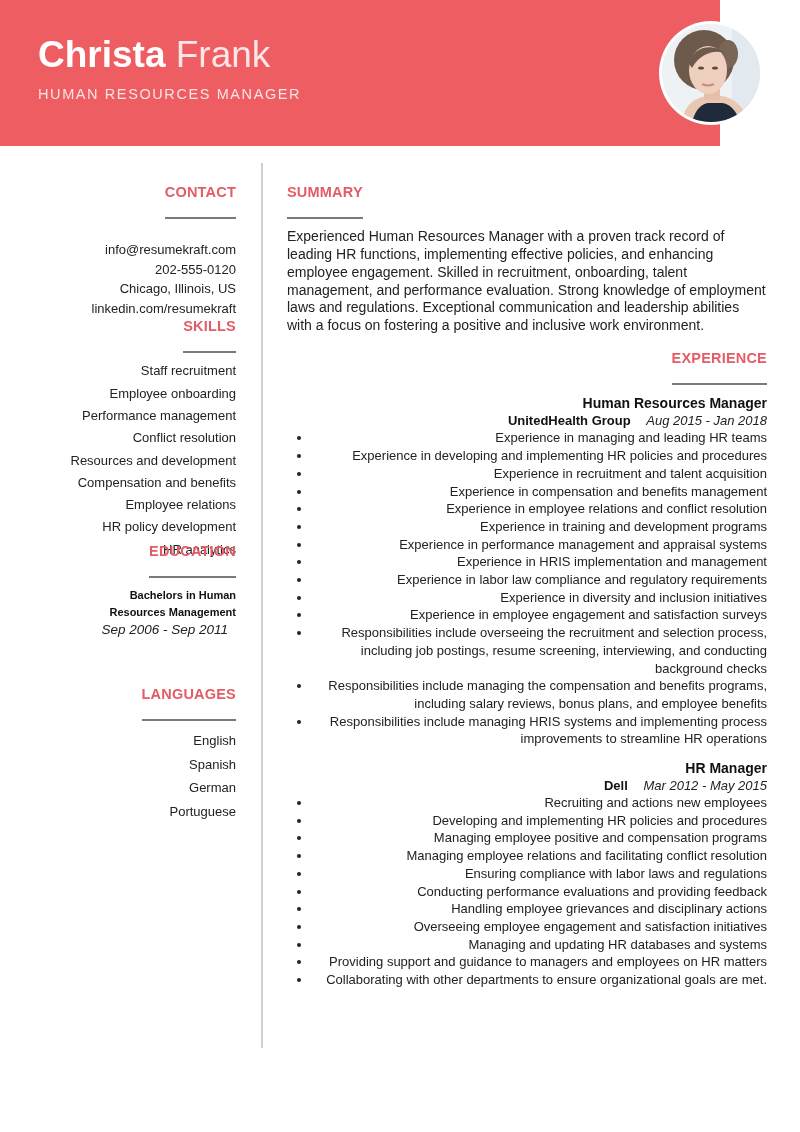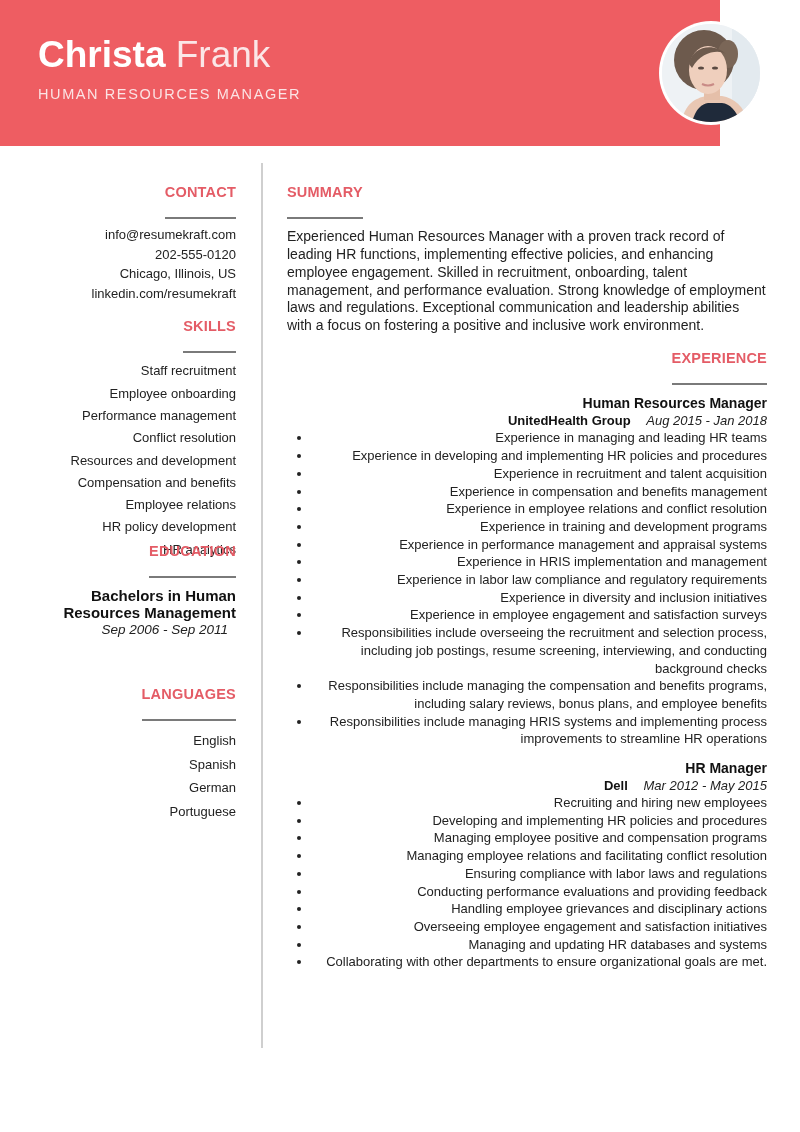--- a/index.html
+++ b/index.html
@@ -35,21 +35,21 @@
   }
   .sec-head {
     font-size: 14.5px; font-weight: bold; color: #e45c66; letter-spacing: 0.2px; display: inline-block;
     padding-bottom: 16px; border-bottom: 2px solid #7a7a7a; line-height: 1.2;
   }
   .left .block { position: absolute; right: 0; width: 220px; text-align: right; }
   .left .line { font-size: 13px; color: #222; white-space: nowrap; }
   .left .contact .line { line-height: 19.5px; }
   .left .skills .line { line-height: 22.3px; }
   .left .langs .line { line-height: 23.5px; }
-  .edu-degree { font-size: 15px; font-weight: bold; color: #111; line-height: 17px; }
+  .edu-degree { font-size: 11px; font-weight: bold; color: #111; line-height: 17px; }
   .edu-dates { font-size: 13.5px; font-style: italic; color: #222; line-height: 17px; padding-right: 8px; }
   .right { position: absolute; left: 287px; width: 480px; }
   .summary-text { font-size: 14px; line-height: 17.7px; color: #222; margin-top: 9px; }
   .job-title { font-size: 14px; font-weight: bold; color: #111; line-height: 18px; }
   .job-meta { font-size: 13px; line-height: 17px; color: #111; }
   .job-meta .company { font-weight: bold; }
   .job-meta .dates { font-style: italic; margin-left: 12px; color: #222; }
   ul.bullets { margin: 0; padding: 0 0 0 23px; list-style: none; }
   ul.bullets li { font-size: 13px; line-height: 17.7px; color: #222; position: relative; }
   ul.bullets li .dot {
@@ -88,21 +88,21 @@
       </svg>
     </div>
   </div>
 </div>
 
 <div class="divider"></div>
 
 <div class="left">
   <div class="block contact" style="top:183px;">
     <div class="sec-head">CONTACT</div>
-    <div style="margin-top:6px;">
+    <div style="margin-top:21px;">
       <div class="line">info@resumekraft.com</div>
       <div class="line">202-555-0120</div>
       <div class="line">Chicago, Illinois, US</div>
       <div class="line">linkedin.com/resumekraft</div>
     </div>
   </div>
 
   <div class="block skills" style="top:317px;">
     <div class="sec-head">SKILLS</div>
     <div style="margin-top:7px;">
@@ -170,25 +170,26 @@
       </ul>
   </div>
 
   <div style="margin-top:11px;">
     <div class="job-title">HR Manager</div>
     <div class="job-meta">
       <span class="company">Dell</span>
       <span class="dates">Mar 2012 - May 2015</span>
     </div>
     <ul class="bullets">
-        <li><span class="dot"></span><span>Recruiting and hiring new employees</span></li>
+        <li><span class="dot"></span><span>Recruiting and actions new employees</span></li>
         <li><span class="dot"></span><span>Developing and implementing HR policies and procedures</span></li>
         <li><span class="dot"></span><span>Managing employee positive and compensation programs</span></li>
         <li><span class="dot"></span><span>Managing employee relations and facilitating conflict resolution</span></li>
         <li><span class="dot"></span><span>Ensuring compliance with labor laws and regulations</span></li>
         <li><span class="dot"></span><span>Conducting performance evaluations and providing feedback</span></li>
         <li><span class="dot"></span><span>Handling employee grievances and disciplinary actions</span></li>
         <li><span class="dot"></span><span>Overseeing employee engagement and satisfaction initiatives</span></li>
         <li><span class="dot"></span><span>Managing and updating HR databases and systems</span></li>
+        <li><span class="dot"></span><span>Providing support and guidance to managers and employees on HR matters</span></li>
         <li><span class="dot"></span><span>Collaborating with other departments to ensure organizational goals are met.</span></li>
       </ul>
   </div>
 </div>
 
 </body></html>

